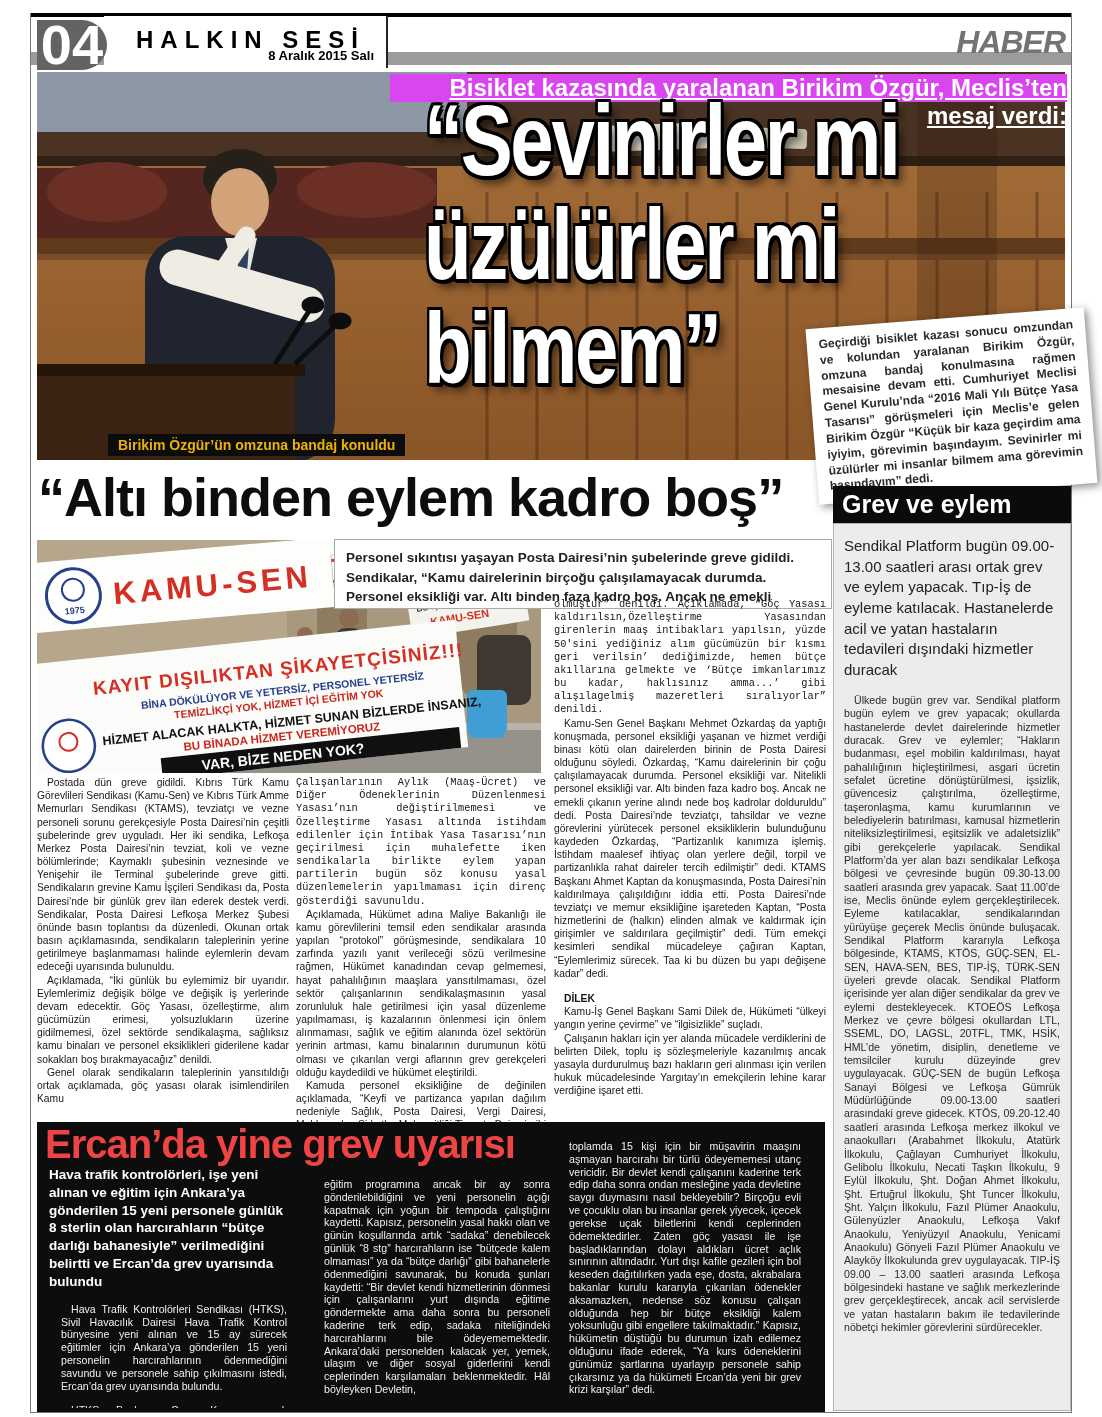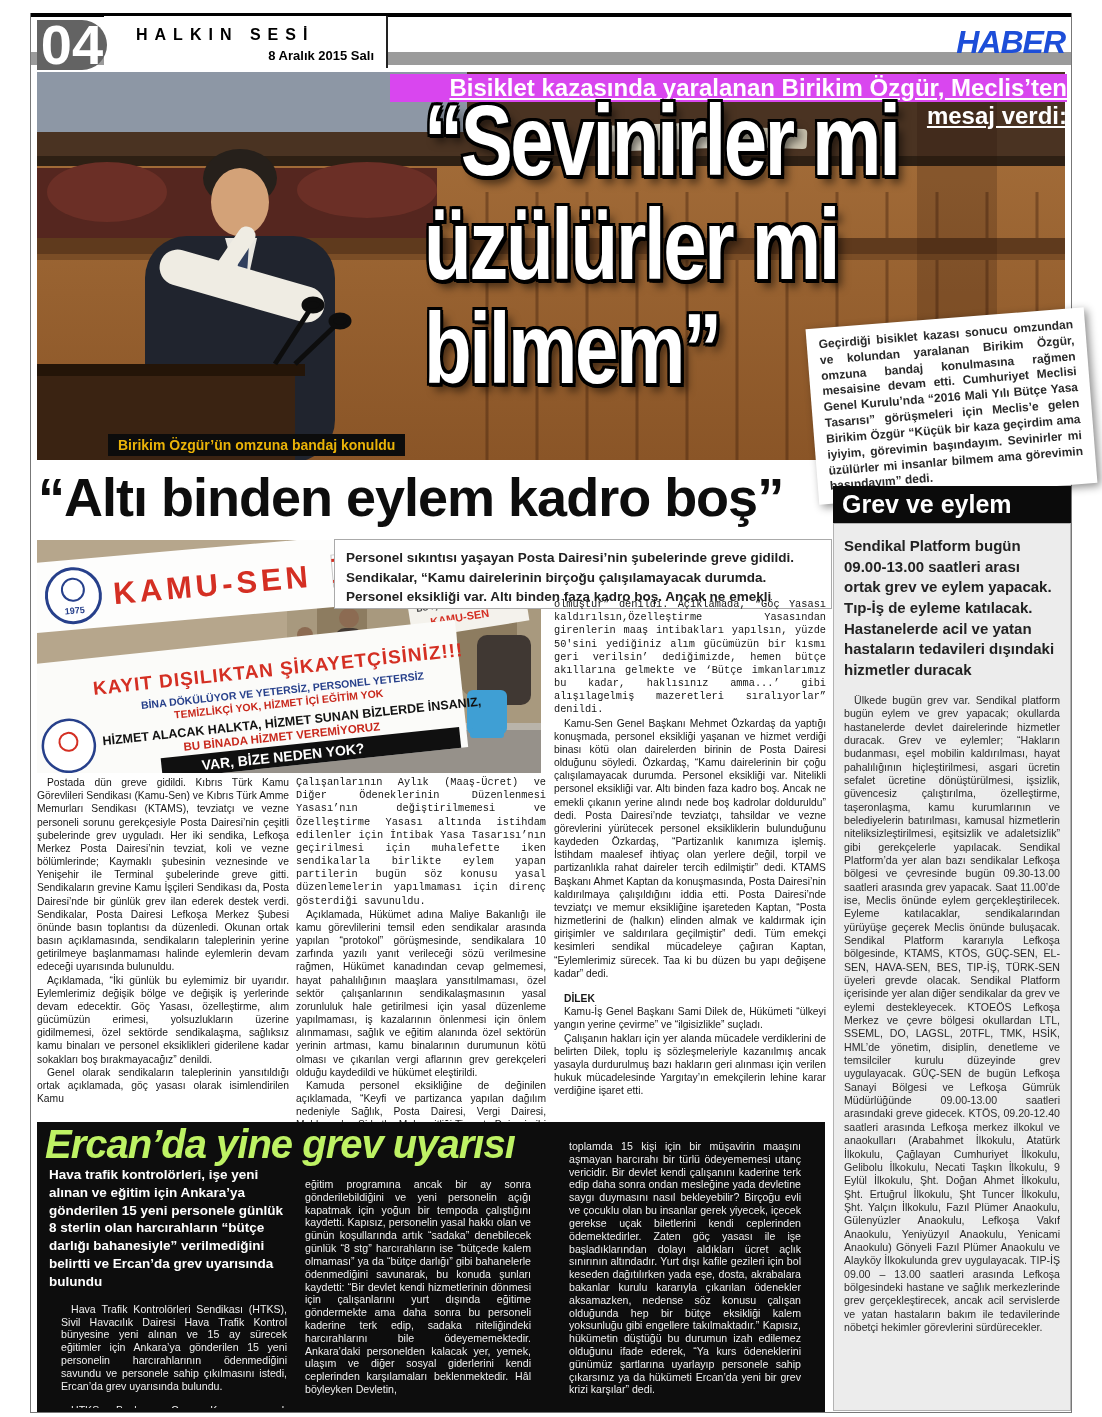--- a/index.html
+++ b/index.html
@@ -4,26 +4,26 @@
 <style>
   html,body{margin:0;padding:0;background:#fff;}
   .page{position:relative;width:1102px;height:1417px;background:#fff;overflow:hidden;
         font-family:"Liberation Sans",sans-serif;color:#111;}
   .abs{position:absolute;}
   .frame{left:30px;top:13px;width:1040px;height:1399px;border:1px solid #777;border-top:none;}
   .top-rule{left:30px;top:13px;width:1042px;height:4px;background:#000;}
   
   .band{left:31px;top:52px;width:1040px;height:13px;background:#9b9b9b;}
   .masthead-box{left:104px;top:16px;width:282px;height:52px;background:#fff;border-right:2px solid #222;}
-  .masthead{left:136px;top:26px;font-size:16px;font-weight:bold;letter-spacing:7px;color:#000;text-align:right;}
+  .masthead{left:136px;top:26px;font-size:24px;font-weight:bold;letter-spacing:7px;color:#000;text-align:right;}
   .mdate{left:104px;top:48px;width:270px;text-align:right;font-size:13px;font-weight:bold;color:#000;}
   .pagenum{left:37px;top:20px;width:70px;height:50px;background:#636363;color:#fff;font-size:56px;
            font-weight:bold;line-height:50px;text-align:center;border-radius:0 34px 34px 0;}
   .section{left:770px;top:24px;width:295px;text-align:right;font-size:32px;font-weight:bold;
-           font-style:italic;letter-spacing:-1px;color:#1d4ed8;}
+           font-style:italic;letter-spacing:-1px;color:#737373;}
   
   .top-photo{left:37px;top:72px;width:1028px;height:388px;overflow:hidden;background:#8a5a2e;}
   .kicker{left:390px;top:74px;width:677px;height:28px;background:#d946ef;color:#fff;
           font-size:24px;font-weight:bold;text-align:right;line-height:28px;}
   .kicker span{text-decoration:underline;}
   .main-quote{left:424px;top:88px;width:640px;color:#fff;font-weight:bold;font-size:100px;
       line-height:1.04;letter-spacing:-3px;white-space:pre-line;transform:scaleX(.78);
       transform-origin:top left;
       text-shadow:4px 4px 0 #000,-3px -3px 0 #000,3px -3px 0 #000,-3px 3px 0 #000,
                   0 4px 0 #000,4px 0 0 #000,0 -3px 0 #000,-3px 0 0 #000,8px 8px 10px rgba(0,0,0,.55);}
@@ -44,28 +44,28 @@
   .c3{left:554px;top:598px;width:272px;height:524px;}
   .body{font-size:10.3px;line-height:1.28;text-align:justify;color:#161616;}
   .body p{margin:0;text-indent:10px;}
   .body p.cont{text-indent:0;font-family:Liberation Mono, monospace;}
   .body p.sub{font-weight:bold;text-indent:10px;margin-top:12px;}
   
   .sb-title{left:833px;top:486px;width:238px;height:37px;background:#0b0b0b;color:#fff;
             font-size:25px;font-weight:bold;line-height:37px;padding-left:9px;box-sizing:border-box;}
   .sb-body{left:833px;top:523px;width:238px;height:888px;background:#ececec;border:1px solid #b3b3b3;
            padding:12px 10px;box-sizing:border-box;overflow:hidden;}
-  .sb-intro{font-size:15px;font-weight:bold;line-height:1.38;color:#222;margin:0 0 13px 0;}
+  .sb-intro{font-size:15px;font-weight:normal;line-height:1.38;color:#222;margin:0 0 13px 0;}
   .sb-text{font-size:10.6px;line-height:1.26;text-align:justify;color:#2a2a2a;margin:0;text-indent:10px;}
   
   .bottom{left:37px;top:1122px;width:788px;height:290px;background:#0d0d0d;color:#fff;overflow:hidden;}
-  .b-head{position:absolute;left:8px;top:0px;font-size:40px;font-weight:bold;letter-spacing:-1px;color:#bef264;font-style:italic;}
+  .b-head{position:absolute;left:8px;top:0px;font-size:40px;font-weight:bold;letter-spacing:-1px;color:#ef4444;}
   .b-col{position:absolute;overflow:hidden;}
   .bc1{left:12px;top:44px;width:250px;height:242px;}
-  .bc2{left:256px;top:44px;width:250px;height:242px;}
+  .bc2{left:275px;top:44px;width:250px;height:242px;}
   .bc3{left:520px;top:6px;width:256px;height:280px;}
   .b-intro{font-size:13.5px;font-weight:bold;line-height:1.32;color:#fff;margin:0 8px 8px 0;}
   .b-text{font-size:10.6px;line-height:1.21;text-align:justify;color:#f0f0f0;}
   .b-text p{margin:12px;text-indent:10px;}
   .b-text p.cont{text-indent:0;}
 </style>
 </head>
 <body>
 
 <div class="page">

